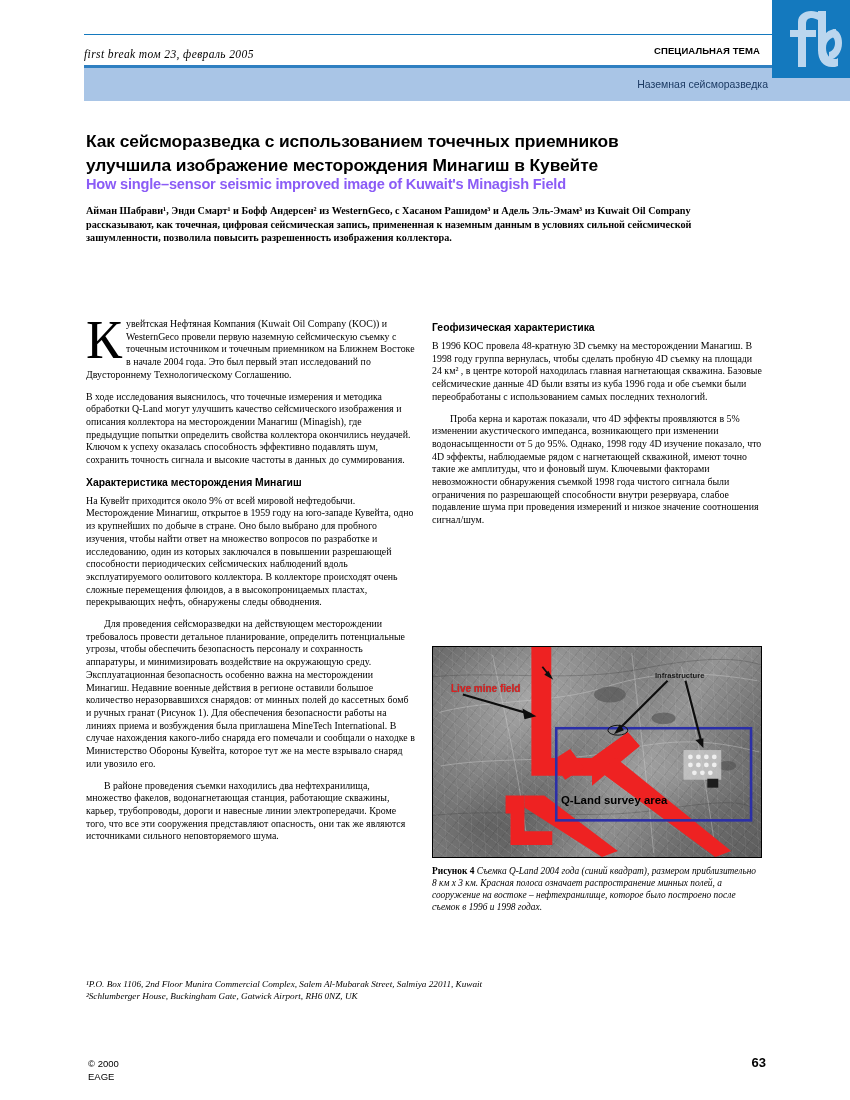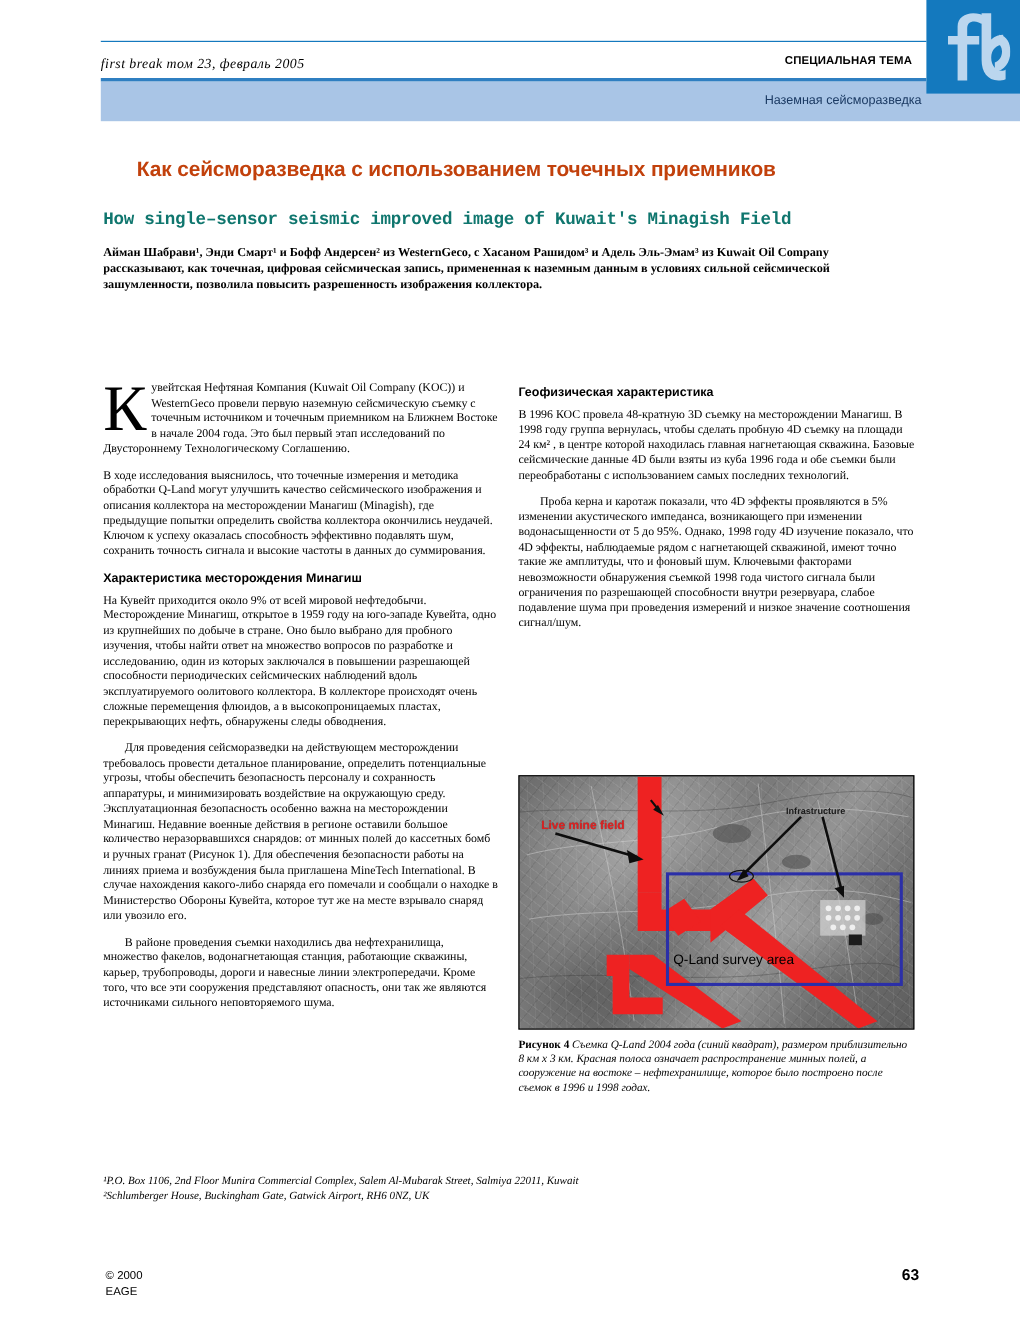--- a/index.html
+++ b/index.html
@@ -103,46 +103,45 @@
   .title-ru-1 {
     position: absolute;
     left: 86px;
     top: 131px;
     width: 660px;
     font-family: "Liberation Sans", sans-serif;
     font-weight: bold;
     font-size: 17.4px;
     line-height: 20px;
     letter-spacing: -0.1px;
-    color: #c2410c;
-    margin-left: 28px;
+    color: #000000;
   }
   .title-ru-2 {
     position: absolute;
     left: 86px;
     top: 155px;
     width: 660px;
     font-family: "Liberation Sans", sans-serif;
     font-weight: bold;
     font-size: 17.4px;
     line-height: 20px;
     letter-spacing: -0.1px;
     color: #000;
   }
   .title-en {
     position: absolute;
     left: 86px;
     top: 176px;
     width: 660px;
-    font-family: Liberation Mono, monospace;
+    font-family: Liberation Sans, sans-serif;
     font-weight: bold;
     font-size: 14.6px;
     line-height: 17px;
     letter-spacing: -0.2px;
-    color: #0f766e;
+    color: #8b5cf6;
   }
 
   
   .abstract {
     position: absolute;
     left: 86px;
     top: 204px;
     width: 628px;
     font-family: "Liberation Serif", serif;
     font-weight: bold;
@@ -255,21 +254,21 @@
     font-weight: bold;
     font-size: 7.6px;
     color: #1a1a1a;
     white-space: nowrap;
   }
   .fig-label-survey {
     position: absolute;
     left: 128px;
     top: 147px;
     font-family: "Liberation Sans", sans-serif;
-    font-weight: normal;
+    font-weight: bold;
     font-size: 11.4px;
     color: #000;
     white-space: nowrap;
   }
   .fig-caption {
     margin-top: 7px;
     width: 330px;
     font-family: "Liberation Serif", serif;
     font-style: italic;
     font-size: 9.4px;
@@ -339,20 +338,21 @@
           <path d="M10 20 h26 v7 h-26 z"></path>
           <path d="M18 12 c0-7 6-11 13-11 c4 0 7 1 9 2 l-2 7 c-2-1-4-2-6-2 c-4 0-6 2-6 6 v43 h-8 z"></path>
           <path d="M38 1 h8 v22 c3-3 7-4 10-4 c0 0 0 0 0 0 v8 c-5 0-10 4-10 11 c0 7 4 11 9 11 c1 0 2 0 3-1 v8 c-2 1-4 1-6 1 c-9 0-14-7-14-17 z"></path>
           <path d="M53 19 c6 1 9 7 9 14 c0 9-5 16-13 17 v-8 c4-1 6-5 6-9 c0-4-2-7-5-7 z"></path>
         </g>
       </svg>
     </span>
   </div>
 
   <div class="title-ru-1">Как сейсморазведка с использованием точечных приемников</div>
+  <div class="title-ru-2">улучшила изображение месторождения Минагиш в Кувейте</div>
   <div class="title-en">How single–sensor seismic improved image of Kuwait's Minagish Field</div>
 
   <div class="abstract">Айман Шабрави¹, Энди Смарт¹ и Бофф Андерсен² из WesternGeco, с Хасаном Рашидом³ и Адель Эль-Эмам³ из Kuwait Oil Company рассказывают, как точечная, цифровая сейсмическая запись, примененная к наземным данным в условиях сильной сейсмической зашумленности, позволила повысить разрешенность изображения коллектора.</div>
 
   <div class="col col-left">
     <p class="dropcap-wrap">
       <span class="dropcap">К</span>
       <span>увейтская Нефтяная Компания (Kuwait Oil Company (KOC)) и WesternGeco провели первую наземную сейсмическую съемку с точечным источником и точечным приемником на Ближнем Востоке в начале 2004 года. Это был первый этап исследований по Двустороннему Технологическому Соглашению.</span>
     </p>
     <p>В ходе исследования выяснилось, что точечные измерения и методика обработки Q-Land могут улучшить качество сейсмического изображения и описания коллектора на месторождении Манагиш (Minagish), где предыдущие попытки определить свойства коллектора окончились неудачей. Ключом к успеху оказалась способность эффективно подавлять шум, сохранить точность сигнала и высокие частоты в данных до суммирования.</p>

